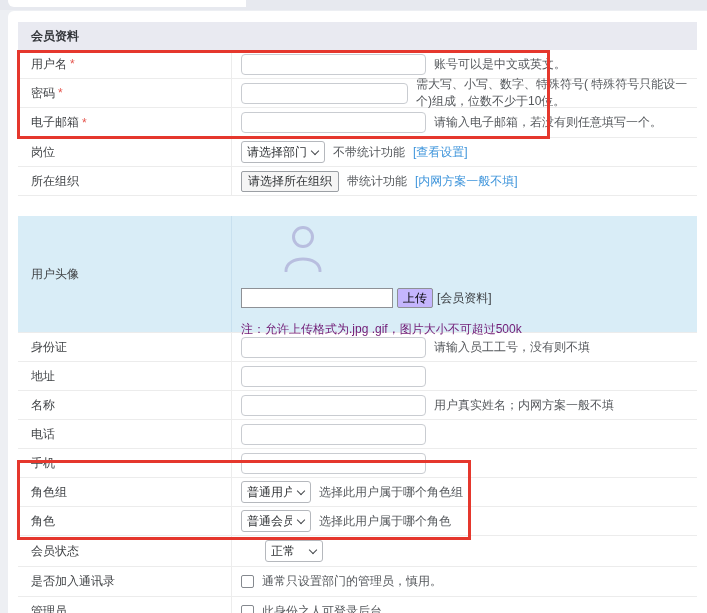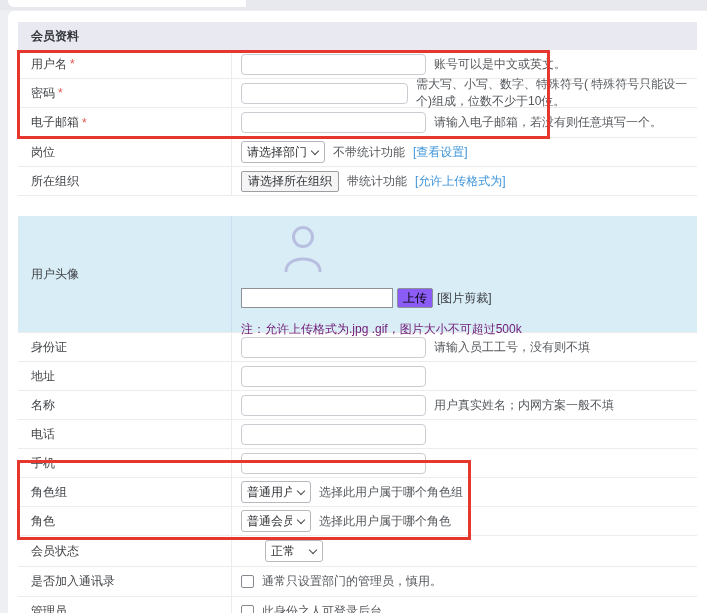--- a/index.html
+++ b/index.html
@@ -39,21 +39,21 @@
   .btn { height:21px; border:1px solid #9b9fa4; border-radius:2px; background:#f5f5f5;
          font-family:inherit; font-size:12px; padding:0 6px; color:#2f3235; cursor:pointer; }
   .chk { appearance:none; -webkit-appearance:none; width:13px; height:13px; border:1px solid #85898f;
          border-radius:2px; background:#fff; cursor:pointer; }
 
   .ava-val { flex:1; padding:9px 0 0 9px; display:block; }
   .ava-icon { margin-left:42px; display:block; }
   .upl-line { margin-top:16px; display:flex; align-items:center; gap:4px; }
   .upl-inp { width:152px; height:20px; border:1px solid #8e9196; border-radius:0; background:#fff;
              font-family:inherit; font-size:12px; padding:0 4px; outline:none; }
-  .upl-btn { height:20px; border:1px solid #8e9196; border-radius:2px; background:#8b5cf6;
+  .upl-btn { height:20px; border:1px solid #8e9196; border-radius:2px; background:#c4b5fd;
              font-family:inherit; font-size:12px; padding:0 5px; cursor:pointer; }
   .crop { color:#3b3e42; }
   .note { margin-top:13px; color:#701a75; }
 
   .anno { position:absolute; border:3px solid #e5372d; pointer-events:none; }
   .anno1 { left:17px; top:50px; width:533px; height:89px; }
   .anno2 { left:17px; top:460px; width:454px; height:80px; }
 
   .partial { border-bottom:none; }
   .partial .chk { align-self:flex-start; margin-top:2px; }
@@ -116,37 +116,37 @@
         </div>
       </div>
 
       <div class="row">
         <div class="lbl">
             <span>所在组织</span>
           </div>
         <div class="val">
           <button class="btn">请选择所在组织</button>
           <span class="hint">带统计功能</span>
-          <a class="lnk">[允许上传格式为]</a>
+          <a class="lnk">[内网方案一般不填]</a>
         </div>
       </div>
 
       <div class="row h117 blue">
         <div class="lbl">
             <span>用户头像</span>
           </div>
         <div class="ava-val">
           <svg class="ava-icon" width="40" height="47" viewBox="0 0 40 47">
             <circle cx="20" cy="12" r="9.5" fill="none" stroke="#b8bedf" stroke-width="3"></circle>
             <path d="M3 46 C3 30 37 30 37 46" fill="none" stroke="#b8bedf" stroke-width="3" stroke-linecap="round"></path>
           </svg>
           <div class="upl-line">
             <input class="upl-inp" type="text" style="">
             <button class="upl-btn">上传</button>
-            <a class="crop">[图片剪裁]</a>
+            <a class="crop">[会员资料]</a>
           </div>
           <div class="note">注：允许上传格式为.jpg .gif，图片大小不可超过500k</div>
         </div>
       </div>
 
       <div class="row">
         <div class="lbl">
             <span>身份证</span>
           </div>
         <div class="val">

